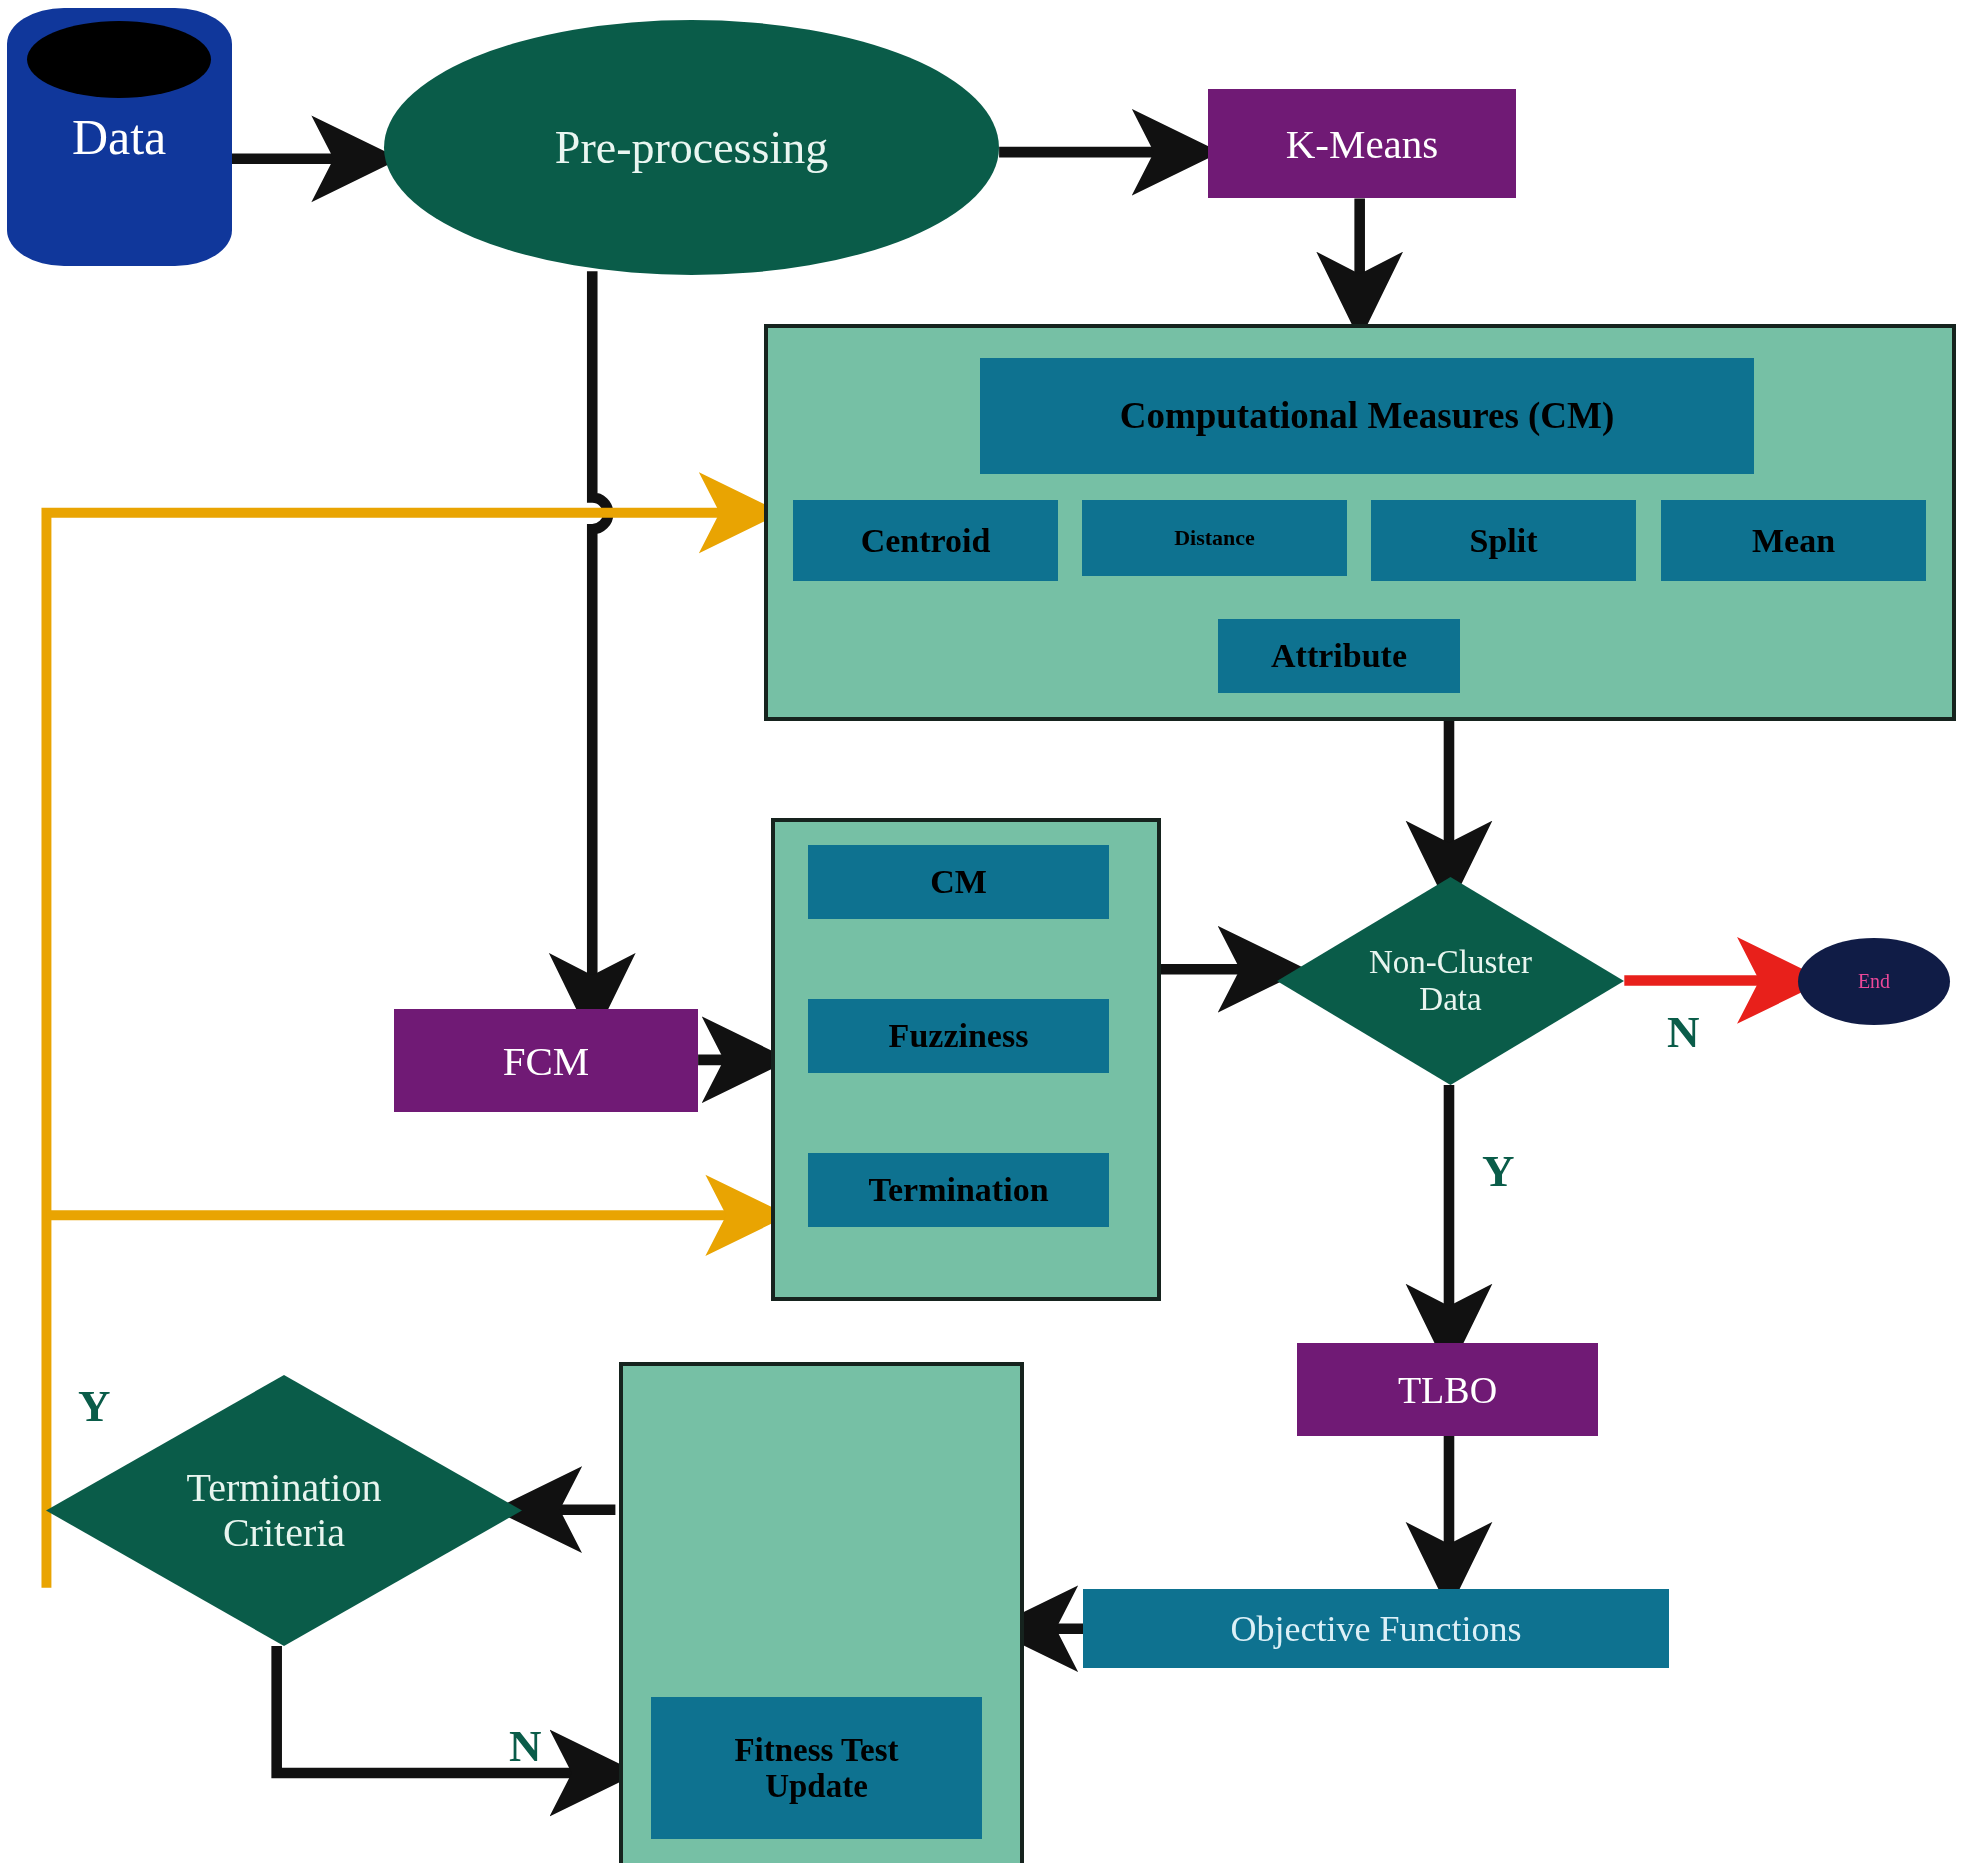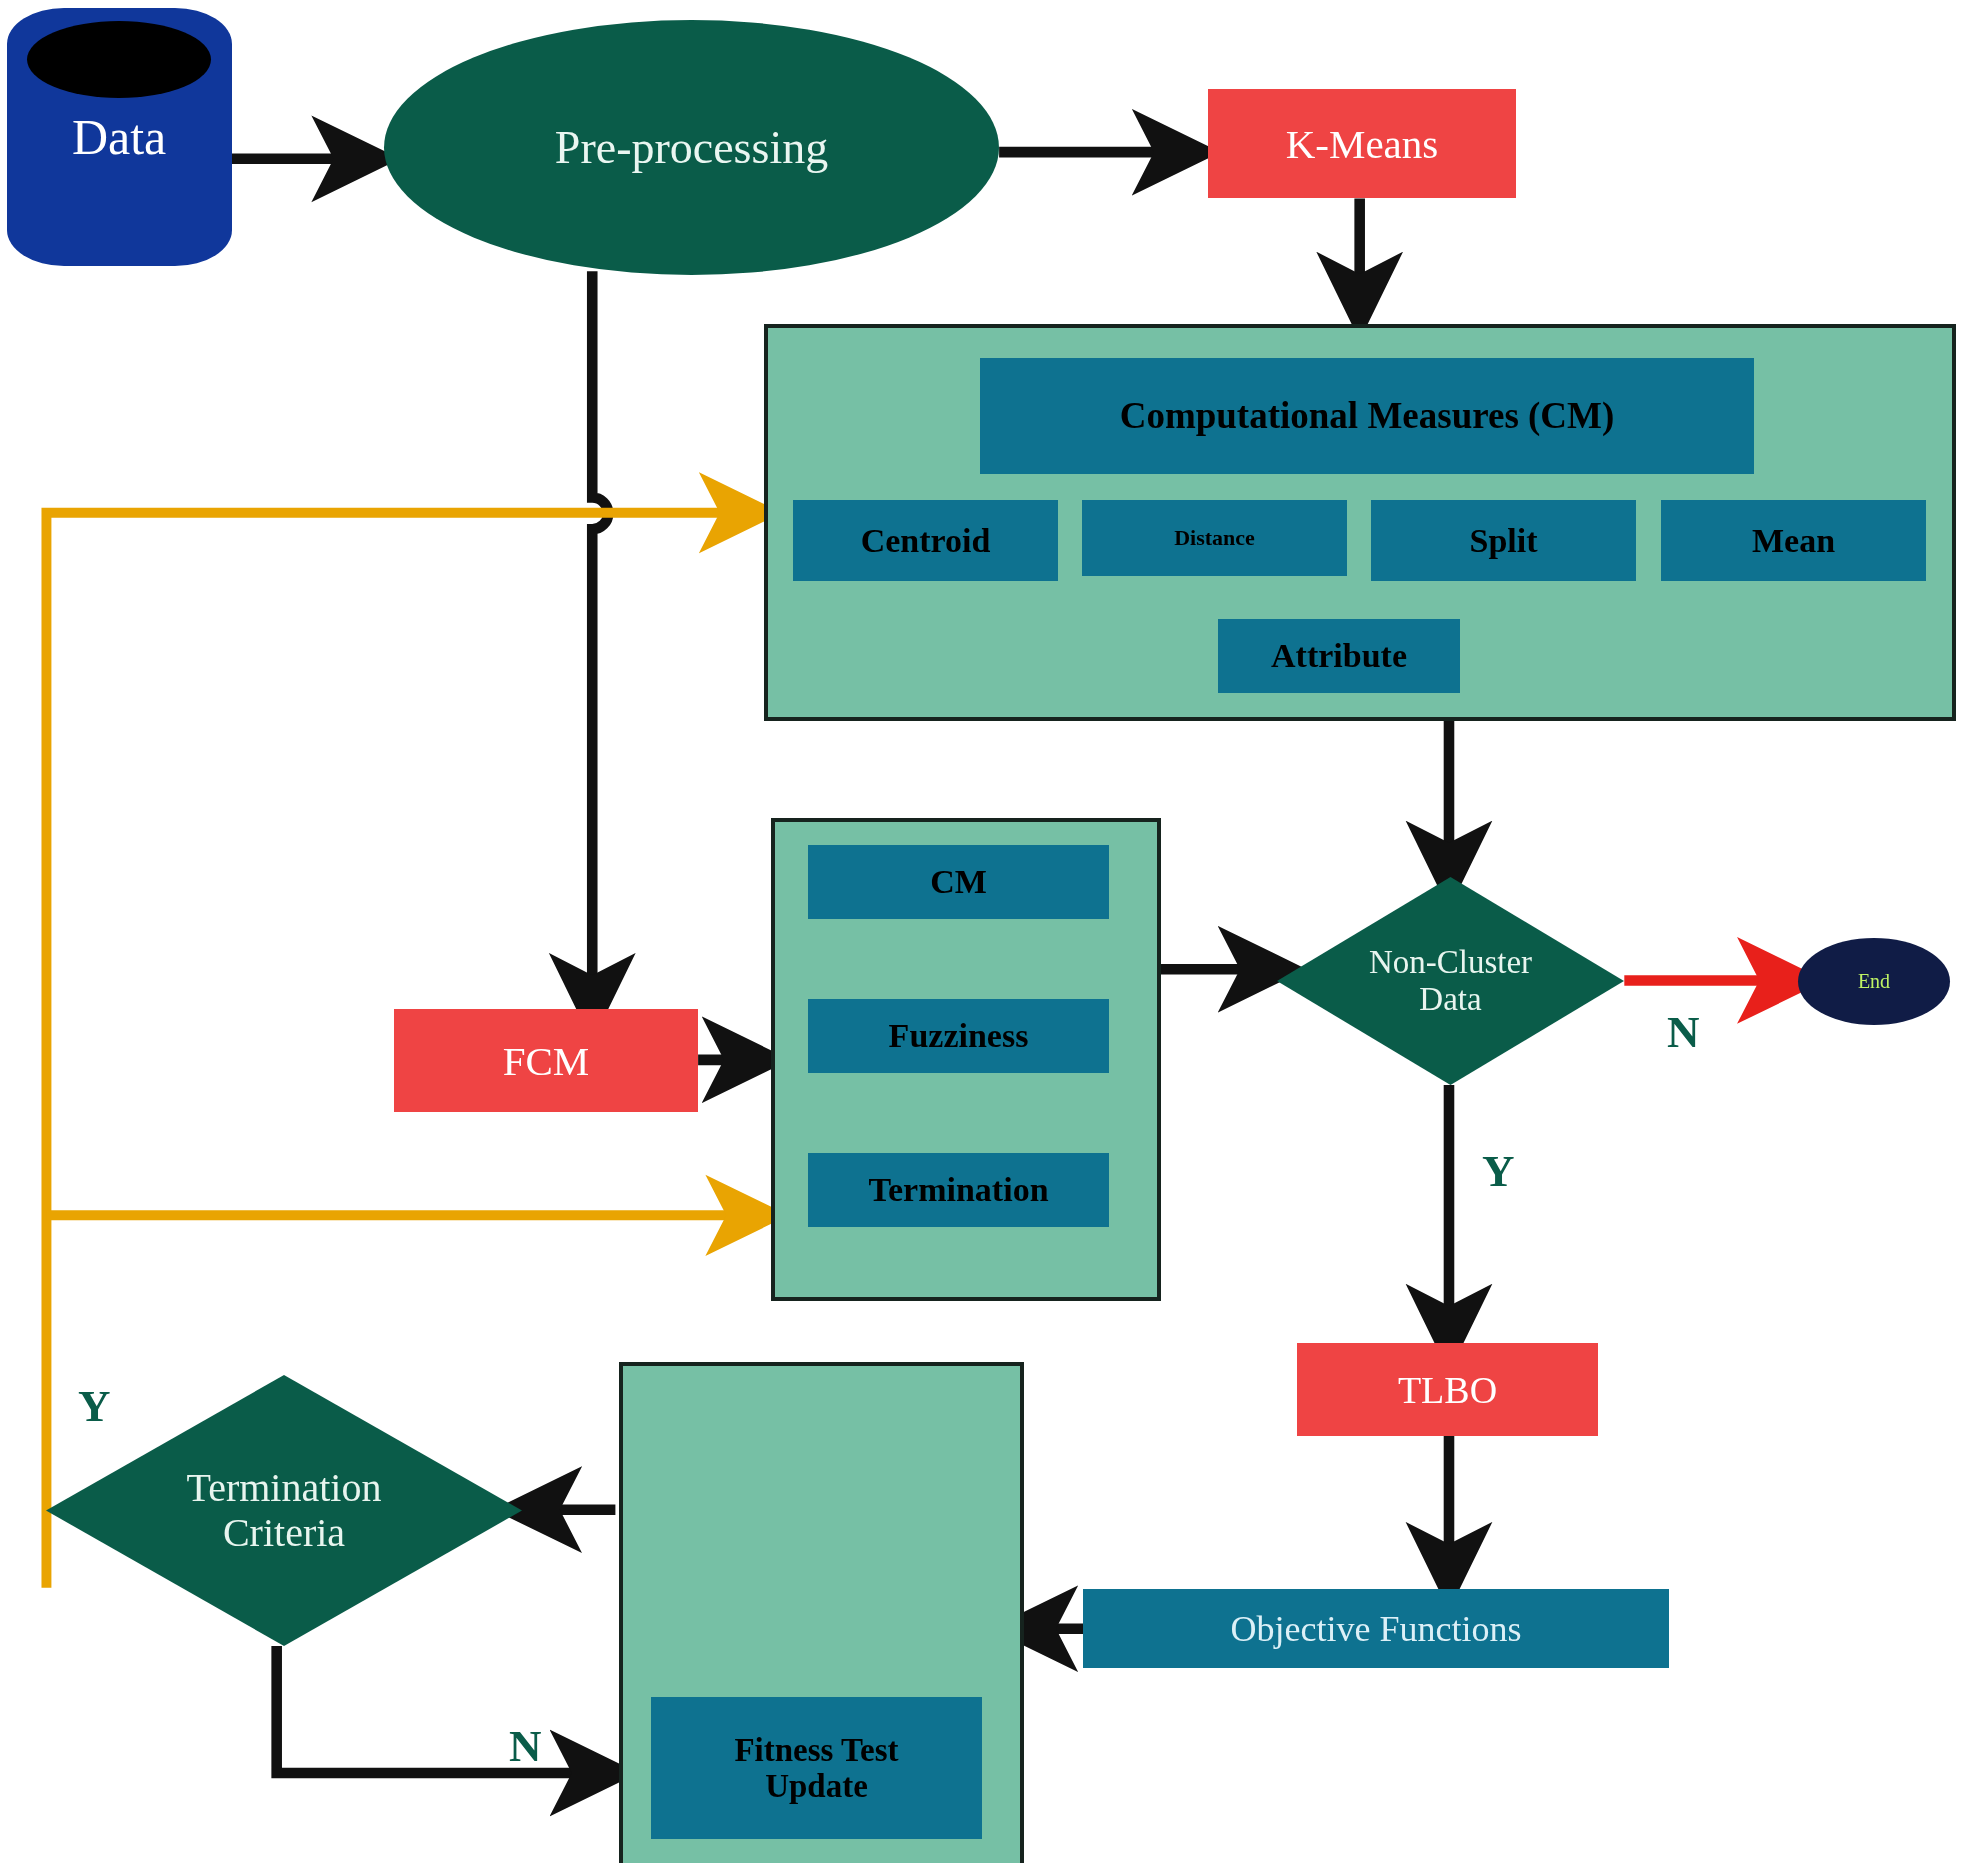--- a/index.html
+++ b/index.html
@@ -40,21 +40,21 @@
     display:flex;align-items:center;justify-content:center;
     color:#E8F5EF;z-index:2;line-height:1.12;
   }
 
   
   .panel{background:#76C0A5;border:4.6px solid #16231E;}
   .chip{background:#0E7290;color:#000000;font-weight:bold;
         display:flex;align-items:center;justify-content:center;
         text-align:center;line-height:1.1;box-sizing:border-box;position:absolute;}
 
-  .navy{background:#ef4444;color:#ffffff;}
+  .navy{background:#701a75;color:#ffffff;}
   .tealbox{background:#0E7290;color:#DCF0F7;}
 
   .flag{position:absolute;color:#0A5C49;font-weight:bold;}
 </style>
 </head>
 <body>
 
 <div id="stage">
 
   <svg id="wires" viewBox="0 0 3000 2816">
@@ -138,21 +138,21 @@
 
   <div class="diamond" style="left:1277px;top:877px;width:347px;height:208px;">
     <div class="shape"></div>
     <div class="lbl" style="font-size:33px;flex-direction:column;">
       <span>Non-Cluster</span>
       <span>Data</span>
     </div>
   </div>
 
   <div class="node ellipse" style="left:1798px;top:938px;width:152px;height:87px;background:#101C46;">
-    <span style="color:#bef264;font-size:20px;">End</span>
+    <span style="color:#ec4899;font-size:20px;">End</span>
   </div>
 
   <span class="flag" style="left:1667px;top:1006px;font-size:45px;">N</span>
 
   <span class="flag" style="left:1482px;top:1145px;font-size:45px;">Y</span>
 
   <div class="node navy" style="left:1297px;top:1343px;width:301px;height:93px;">
     <span style="font-size:38px;">TLBO</span>
   </div>
 

